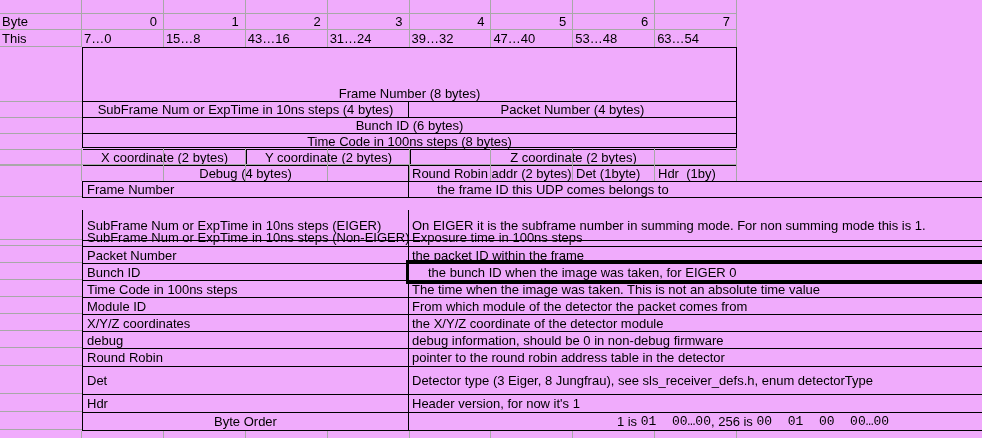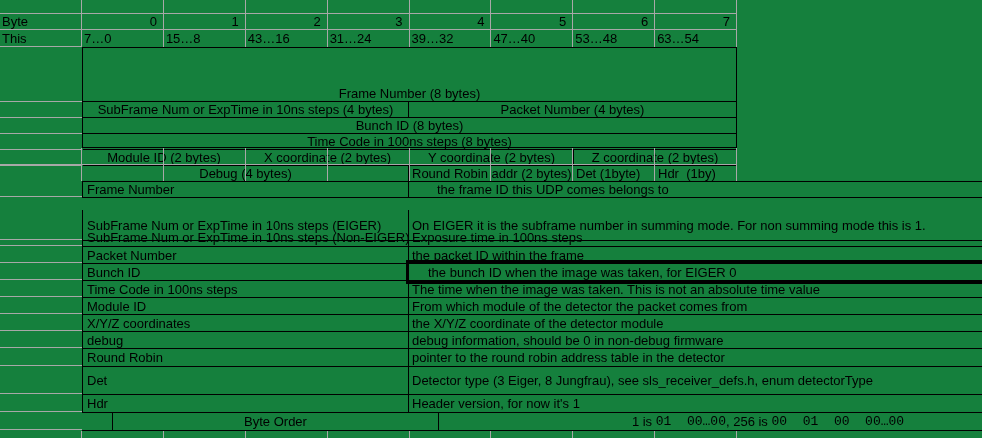--- a/index.html
+++ b/index.html
@@ -1,19 +1,19 @@
 <!DOCTYPE html>
 <html><head>
 <meta charset="utf-8">
 <style>
   * { margin:0; padding:0; box-sizing:border-box; }
   html,body { background:#fff; }
   .sheet {
     position:relative; width:982px; height:438px; overflow:hidden;
-    background:#15803d; color:#000;
+    background:#f0abfc; color:#000;
     font-family:"Liberation Sans", sans-serif; font-size:13px;
   }
   .grow { position:absolute; display:flex; }
   .colA { width:82px; flex:none; display:flex; align-items:center; padding-left:2px; }
   .gc   { flex:1; display:flex; align-items:center; border-right:1px solid #a8a8a8; }
   .gcA  { width:82px; flex:none; border-right:1px solid #a8a8a8; }
   .num  { justify-content:flex-end; padding-right:6px; }
   .bits { justify-content:flex-start; padding-left:2px; }
   .gray-b { border-bottom:1px solid #a8a8a8; }
 
@@ -33,21 +33,21 @@
   .w-q2   { width:164px; flex:none; }
   .w-8th  { width:82px;  flex:none; }
 
   
   .drow { position:absolute; left:82px; right:0; display:flex;
           border-bottom:1px solid #000; }
   .drow.top { border-top:1px solid #000; }
   .drow::before { content:""; position:absolute; left:-82px; width:82px; bottom:0; height:1px; background:#a8a8a8; }
   .dleft { width:327px; flex:none; border-left:1px solid #000; border-right:1px solid #000;
            display:flex; align-items:center; padding-left:4px; overflow:hidden; white-space:nowrap; }
-  .dleft.center { justify-content:center; padding-left:0;margin-left:30px; }
+  .dleft.center { justify-content:center; padding-left:0; }
   .dright { flex:1; display:flex; align-items:center; padding-left:3px; overflow:hidden; white-space:pre; }
   .mono { font-family:"Liberation Mono", monospace; white-space:pre; }
   .byteorder-right { justify-content:center; padding-left:115px; }
 
   .sel-overlay { position:absolute; left:406px; top:260px; right:-5px; height:24px;
                  border:3px solid #000; pointer-events:none; }
 </style>
 </head>
 <body>
 
@@ -91,27 +91,26 @@
 
   <div class="ptable">
     <div class="prow" style="height:17px;margin-top:38px;">
       <div class="pc fill">Frame Number (8 bytes)</div>
     </div>
     <div class="prow" style="height:17px;">
       <div class="pc w-half">SubFrame Num or ExpTime in 10ns steps (4 bytes)</div>
       <div class="pc fill">Packet Number (4 bytes)</div>
     </div>
     <div class="prow" style="height:16px;">
-      <div class="pc fill">Bunch ID (8 bytes)</div>
+      <div class="pc fill">Bunch ID (6 bytes)</div>
     </div>
     <div class="prow" style="height:16px;">
       <div class="pc fill">Time Code in 100ns steps (8 bytes)</div>
     </div>
     <div class="prow" style="height:17px;">
-      <div class="pc w-q">Module ID (2 bytes)</div>
       <div class="pc w-q2">X coordinate (2 bytes)</div>
       <div class="pc w-q2">Y coordinate (2 bytes)</div>
       <div class="pc fill">Z coordinate (2 bytes)</div>
     </div>
     <div class="prow">
       <div class="pc w-half">Debug (4 bytes)</div>
       <div class="pc w-q2 left">Round Robin addr (2 bytes)</div>
       <div class="pc w-8th left">Det (1byte)</div>
       <div class="pc fill left">Hdr  (1by)</div>
     </div>

